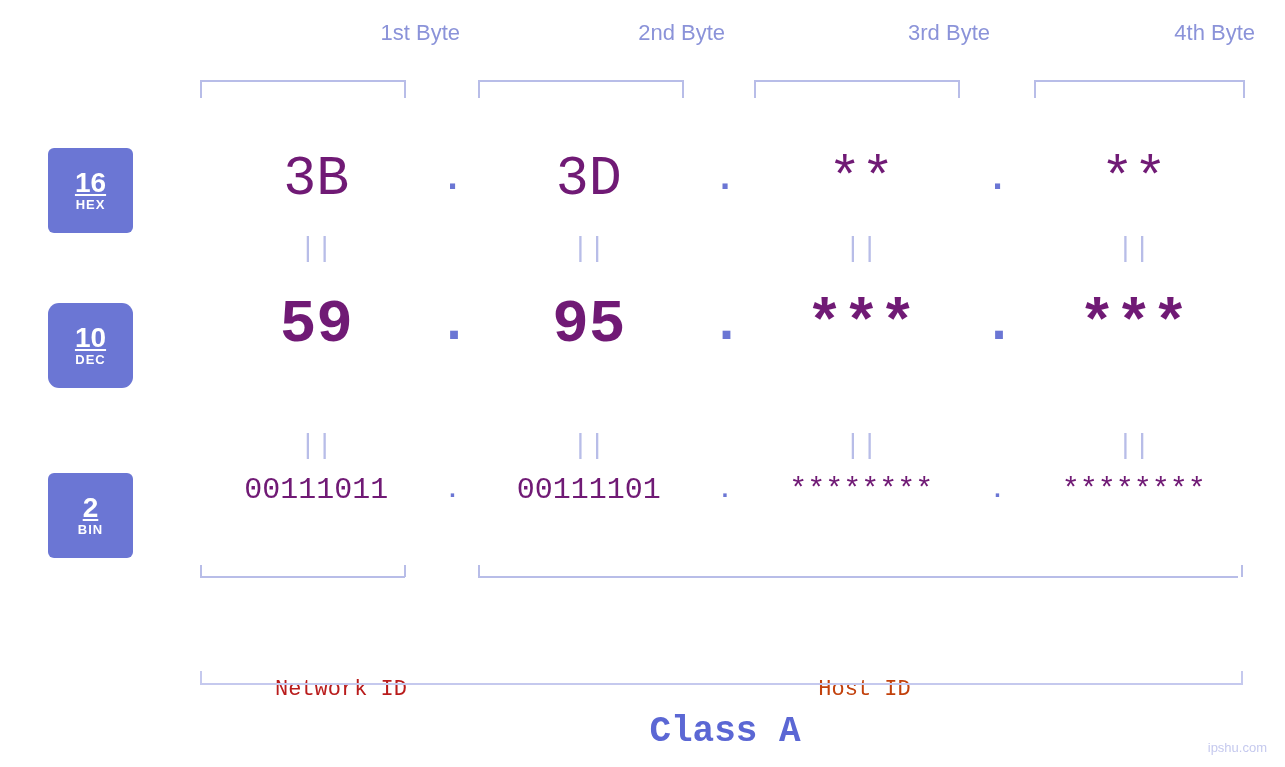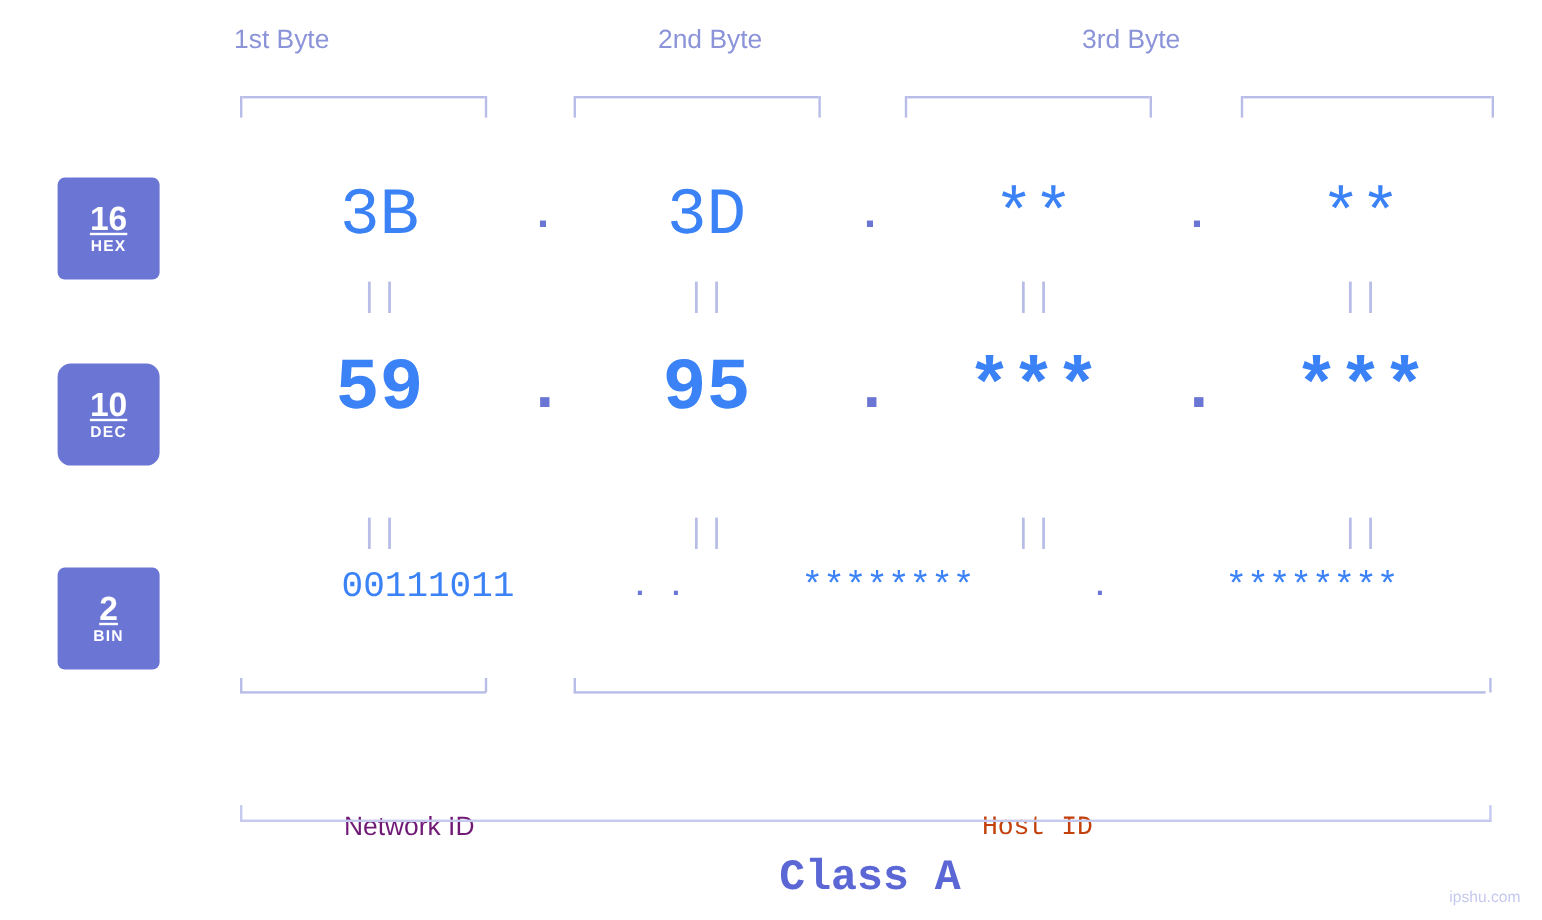--- a/index.html
+++ b/index.html
@@ -57,21 +57,21 @@
     .col-headers {
       position: absolute;
       top: 20px;
       left: 195px;
       right: 30px;
       display: flex;
     }
 
     .col-header {
       flex: 1;
-      text-align: left;
+      text-align: right;
       color: #8b93d9;
       font-family: Arial, sans-serif;
       font-size: 22px;
     }
 
     
     .bracket-corner-left {
       position: absolute;
       top: 80px;
       width: 2px;
@@ -112,21 +112,21 @@
       top: 473px;
       left: 195px;
       right: 30px;
       display: flex;
       align-items: center;
     }
 
     .cell-value {
       flex: 1;
       text-align: center;
-      color: #3b82f6;
+      color: #701a75;
     }
 
     .dot-sep {
       color: #6b76d4;
       font-size: 36px;
       font-weight: bold;
       width: 30px;
       text-align: center;
       flex-shrink: 0;
     }
@@ -172,23 +172,23 @@
       flex-shrink: 0;
     }
 
     
     .network-id-label {
       position: absolute;
       bottom: 65px;
       left: 200px;
       width: 282px;
       text-align: center;
-      color: #701a75;
+      color: #b91c1c;
       font-size: 22px;
-      font-family: Liberation Sans, sans-serif;
+      font-family: Liberation Mono, monospace;
     }
 
     .host-id-label {
       position: absolute;
       bottom: 65px;
       left: 484px;
       right: 40px;
       text-align: center;
       color: #c2410c;
       font-size: 22px;
@@ -287,20 +287,21 @@
 
   <div class="badge badge-bin">
     <span class="badge-number">2</span>
     <span class="badge-label">BIN</span>
   </div>
 
   <div class="col-headers">
     <div class="col-header">1st Byte</div>
     <div class="col-header">2nd Byte</div>
     <div class="col-header">3rd Byte</div>
+    <div class="col-header">4th Byte</div>
   </div>
 
   <div class="bracket-corner-left" style="left:200px;"></div>
   <div class="bracket-corner-right" style="left:404px;"></div>
   <div style="position:absolute;top:80px;left:202px;width:202px;height:2px;background:#b8bde8;"></div>
 
   <div class="bracket-corner-left" style="left:478px;"></div>
   <div class="bracket-corner-right" style="left:682px;"></div>
   <div style="position:absolute;top:80px;left:480px;width:202px;height:2px;background:#b8bde8;"></div>
 
@@ -348,20 +349,21 @@
     <div class="eq-cell">||</div>
     <div class="eq-sep"></div>
     <div class="eq-cell">||</div>
     <div class="eq-sep"></div>
     <div class="eq-cell">||</div>
   </div>
 
   <div class="bin-row">
     <div class="cell-value bin-val">00111011</div>
     <div class="dot-sep" style="font-size:24px;">.</div>
+    <div class="cell-value bin-val">00111101</div>
     <div class="dot-sep" style="font-size:24px;">.</div>
     <div class="cell-value bin-val">********</div>
     <div class="dot-sep" style="font-size:24px;">.</div>
     <div class="cell-value bin-val">********</div>
   </div>
 
   <div class="bin-bottom-bracket-1"></div>
   <div class="bin-bottom-bracket-1-left"></div>
   <div class="bin-bottom-bracket-1-right"></div>
 

